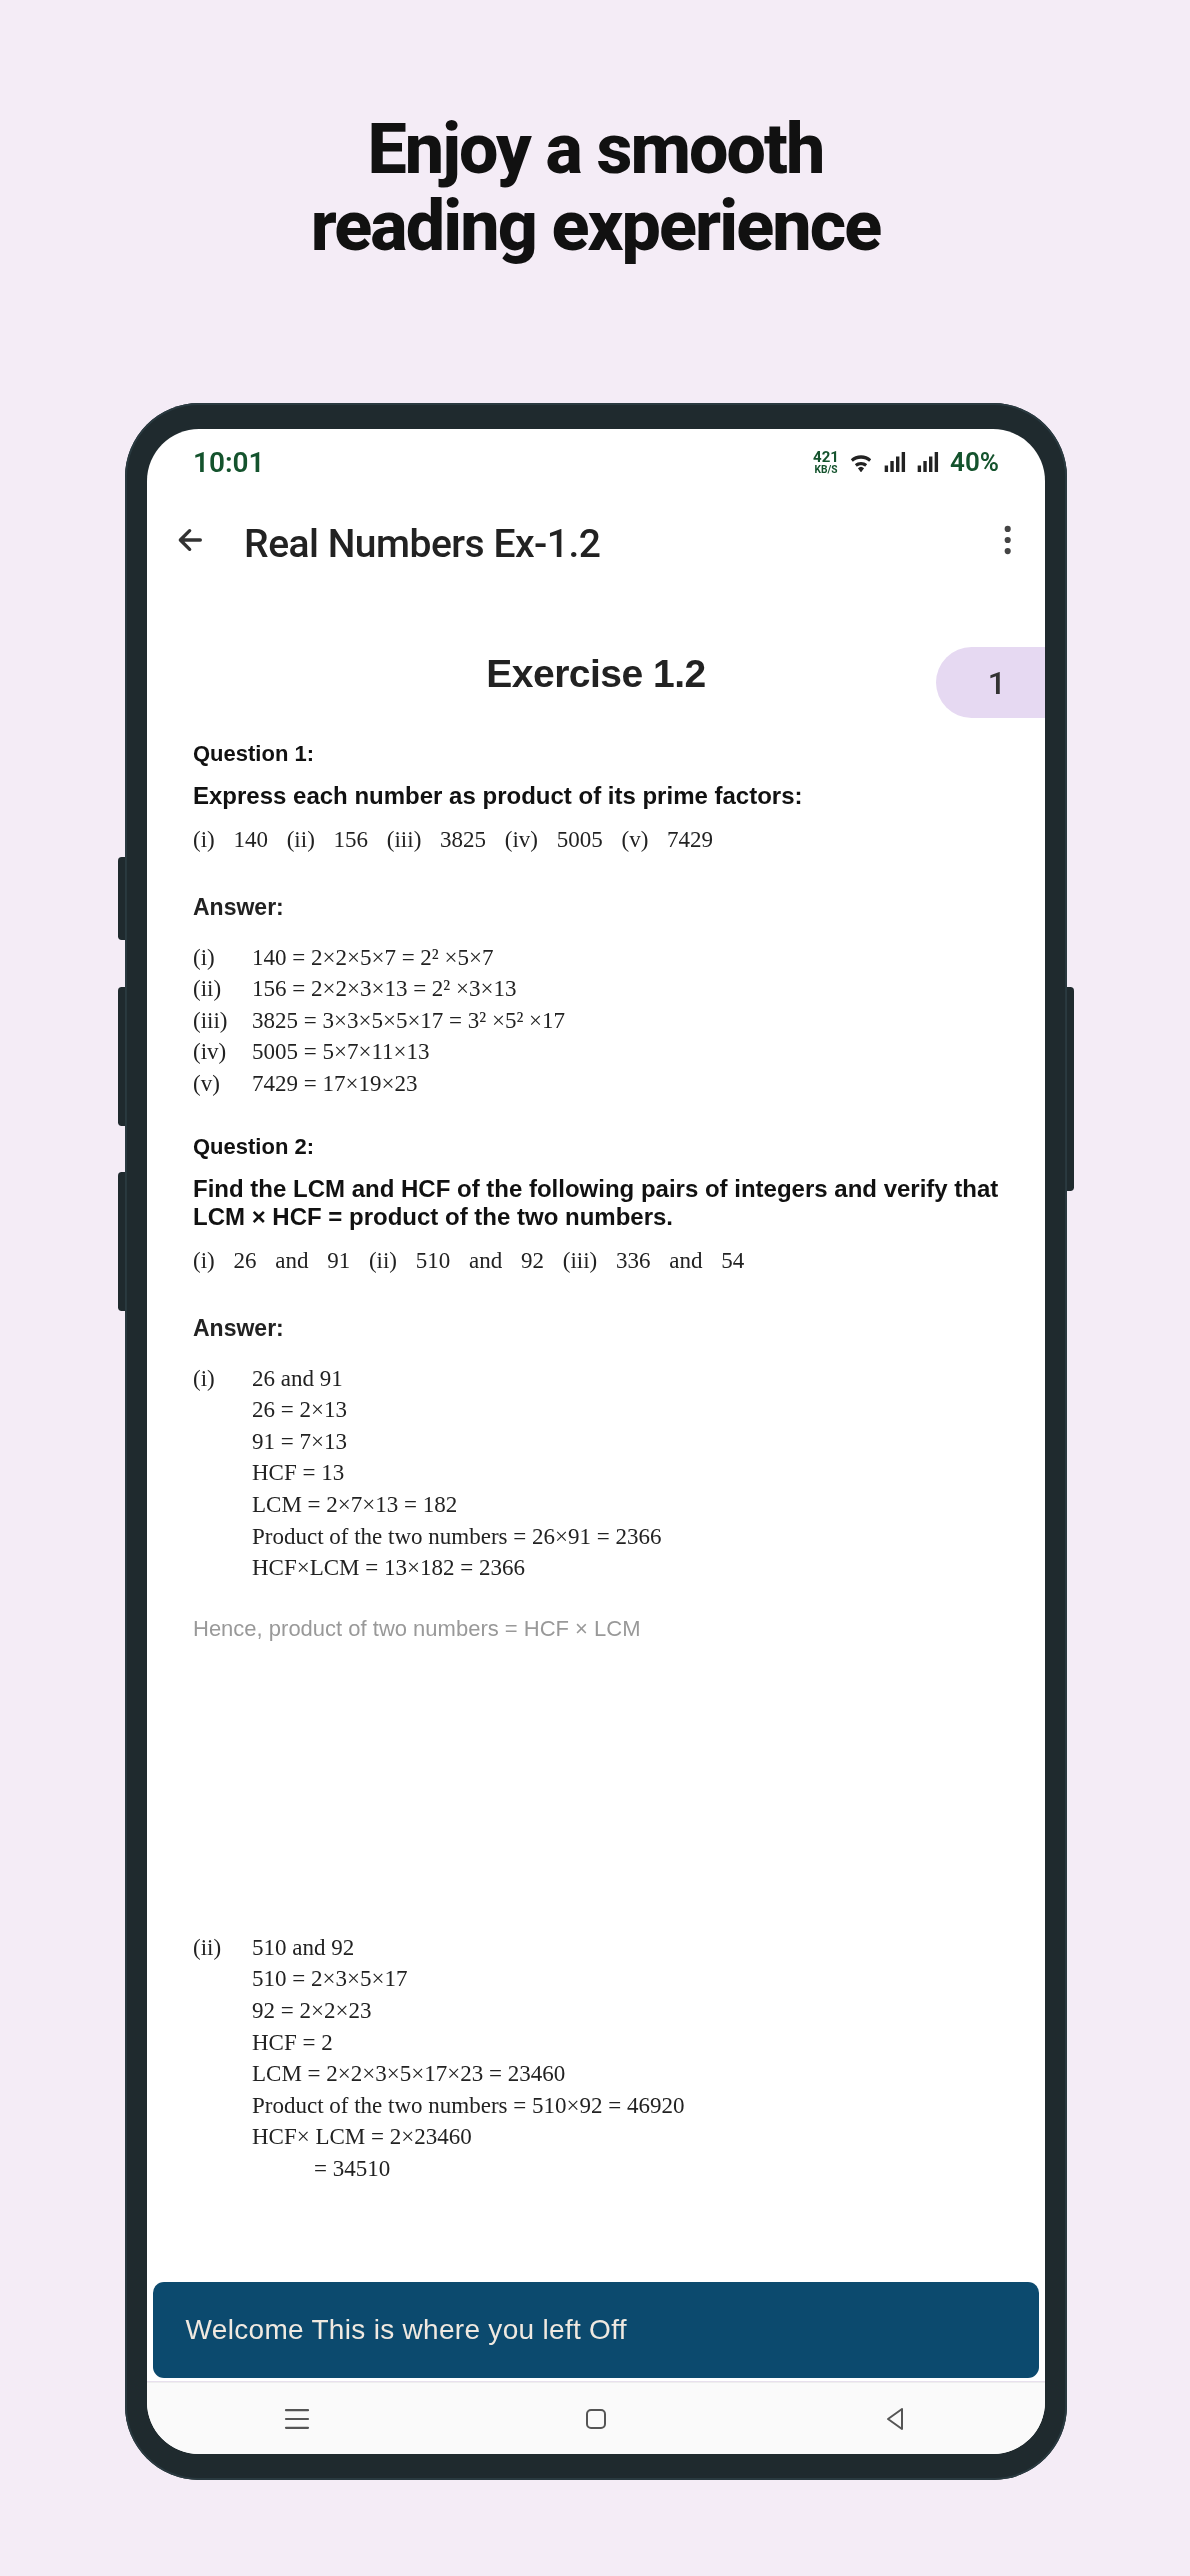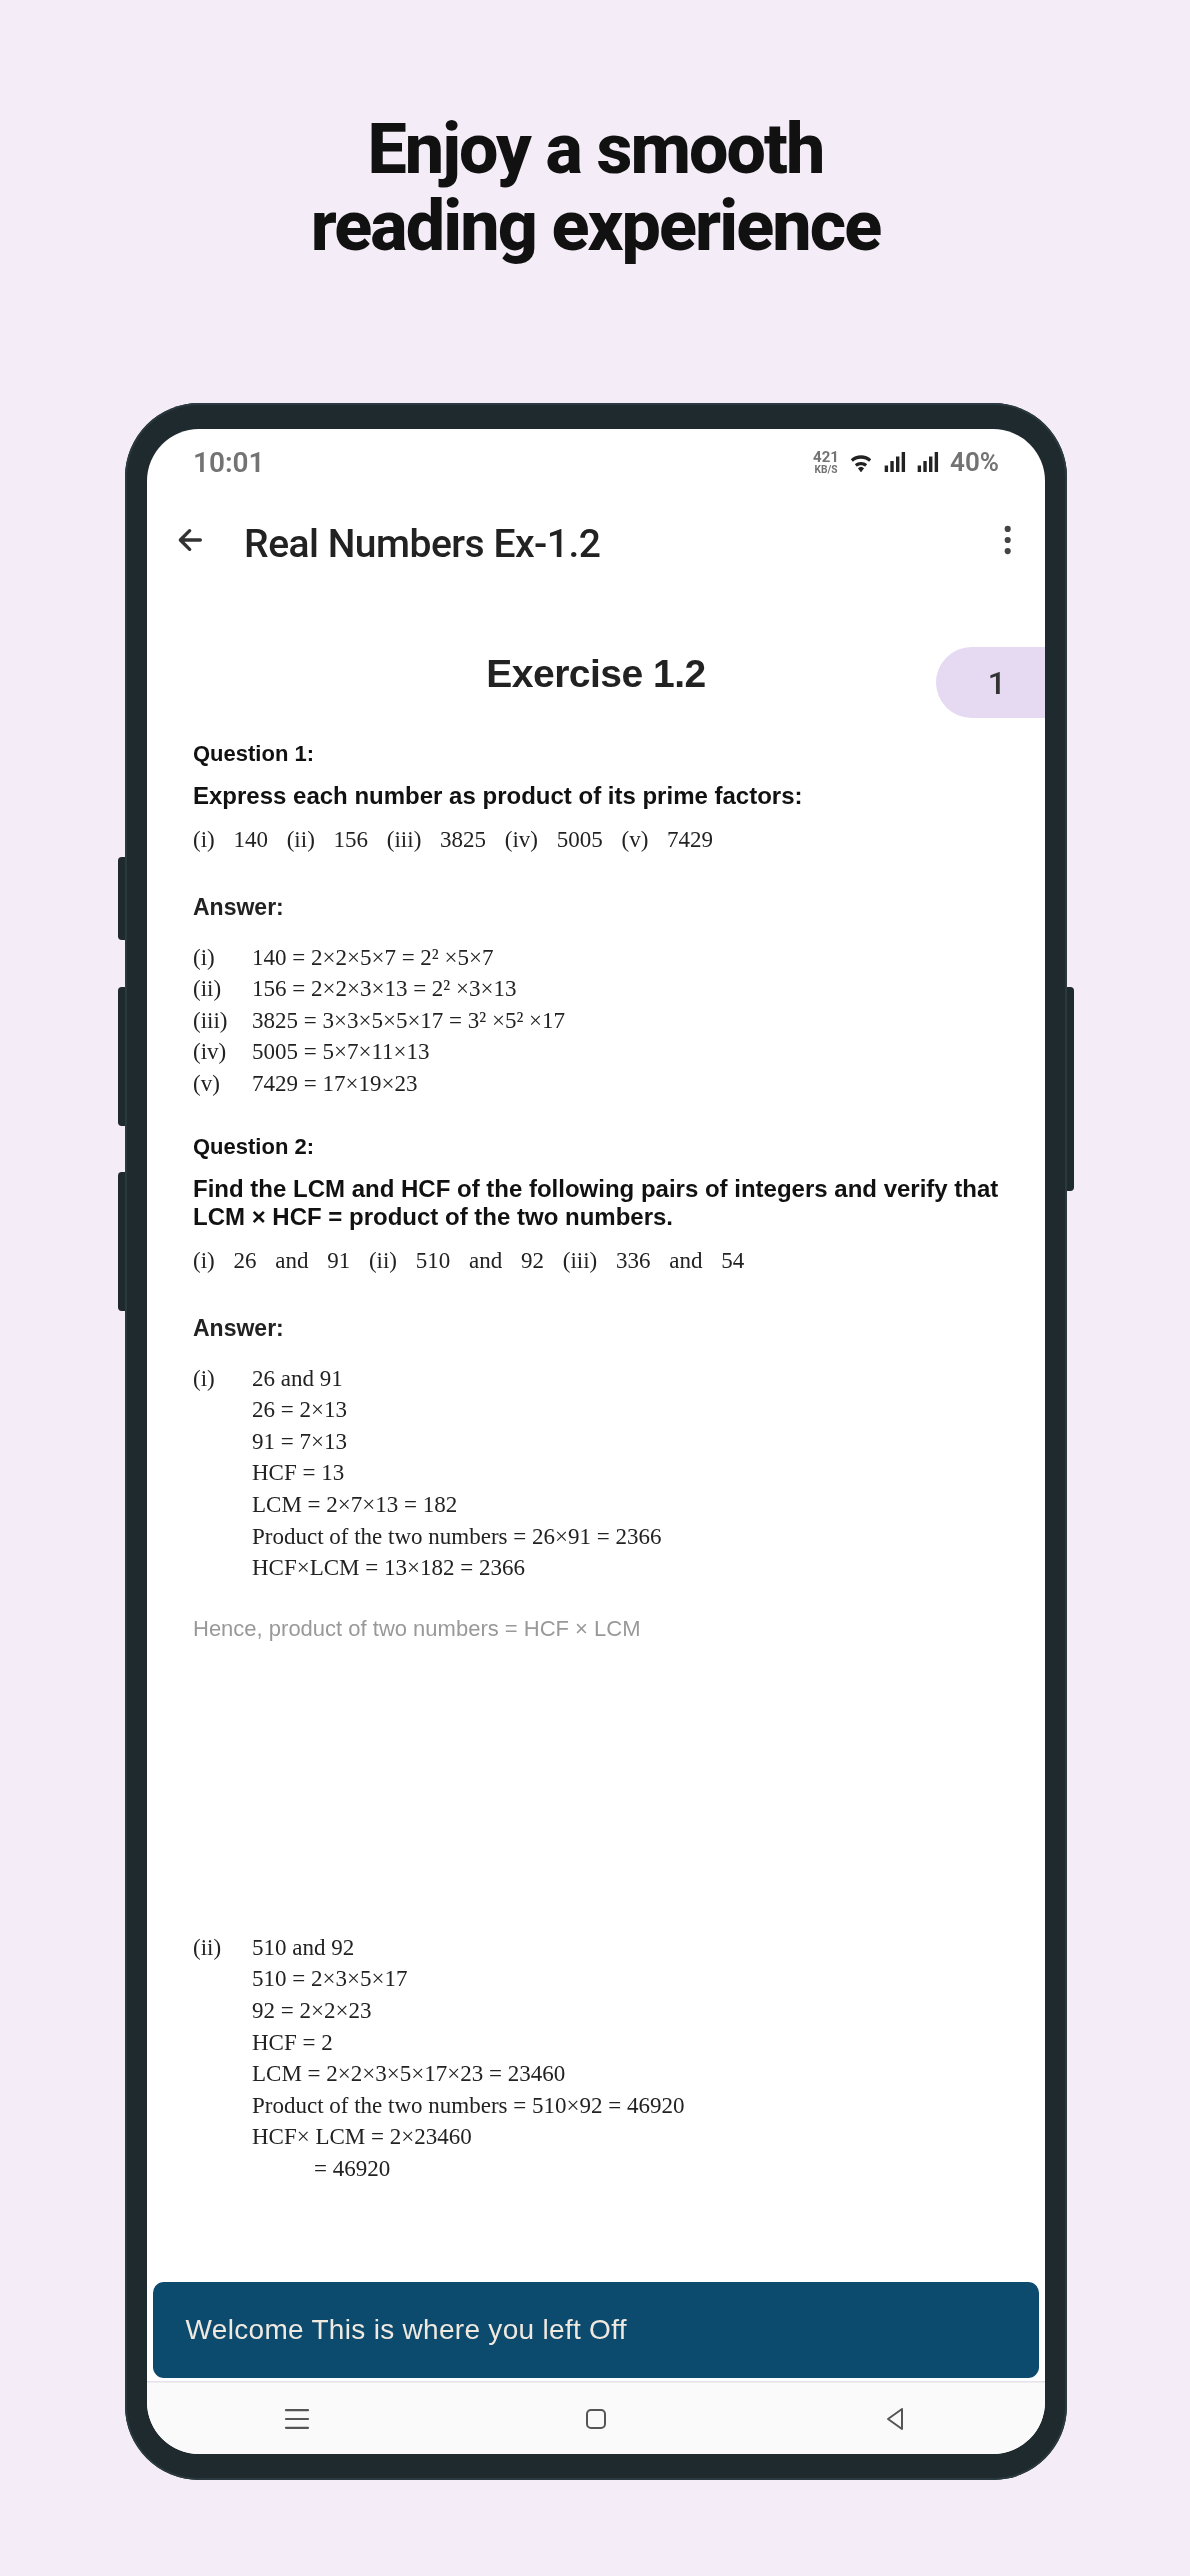--- a/index.html
+++ b/index.html
@@ -79,21 +79,21 @@
     display: flex;
     flex-direction: column;
   }
   .status-bar {
     display: flex;
     justify-content: space-between;
     align-items: center;
     padding: 16.7px 46px 9.3px;
     font-size: 28px;
     font-weight: 600;
-    color: #737373;
+    color: #14532d;
     gap: 47px;
   }
   .status-right {
     display: flex;
     align-items: center;
     gap: 9.3px;
     font-size: 26px;
   }
   .kbs {
     font-size: 15px;
@@ -346,21 +346,21 @@
       <div class="ans-line">
           <span class="roman">(ii)</span>
           <span>510 and 92</span>
         </div>
       <div class="sub-line">510 = 2×3×5×17</div>
       <div class="sub-line">92 = 2×2×23</div>
       <div class="sub-line">HCF = 2</div>
       <div class="sub-line">LCM = 2×2×3×5×17×23 = 23460</div>
       <div class="sub-line">Product of the two numbers = 510×92 = 46920</div>
       <div class="sub-line">HCF× LCM = 2×23460</div>
-      <div class="sub-line" style="margin-left:121px;">          = 46920</div>
+      <div class="sub-line" style="margin-left:121px;">          = 34510</div>
     </div>
 
     <div class="progress-bar"></div>
 
     <div class="toast">Welcome This is where you left Off</div>
 
     <div class="nav-bar">
       <div class="nav-btn">
         <svg width="28" height="22" viewBox="0 0 24 20">
             <path stroke="#555" stroke-width="2" stroke-linecap="round" d="M2 2h20M2 10h20M2 18h20"></path>

